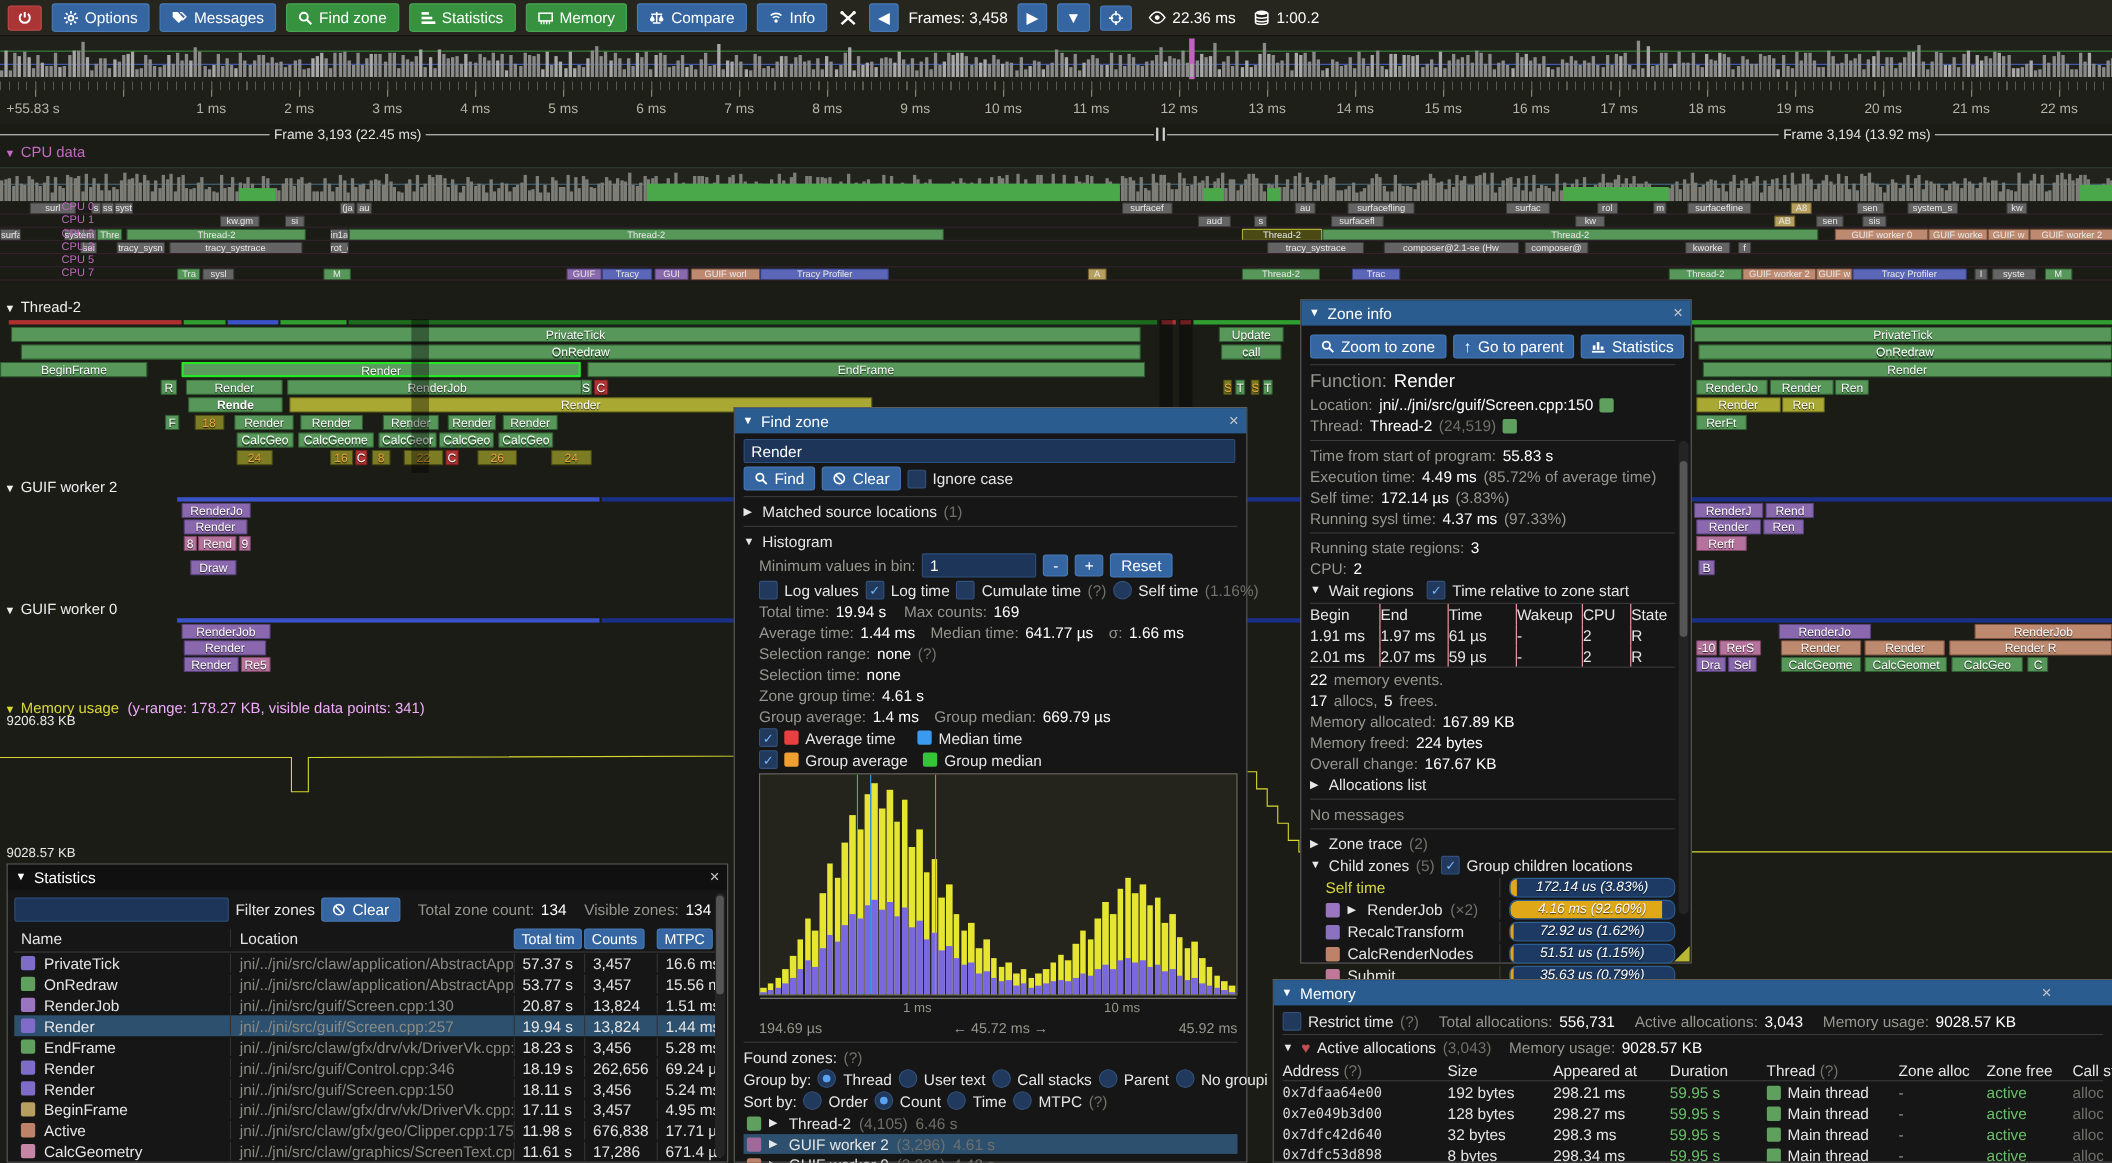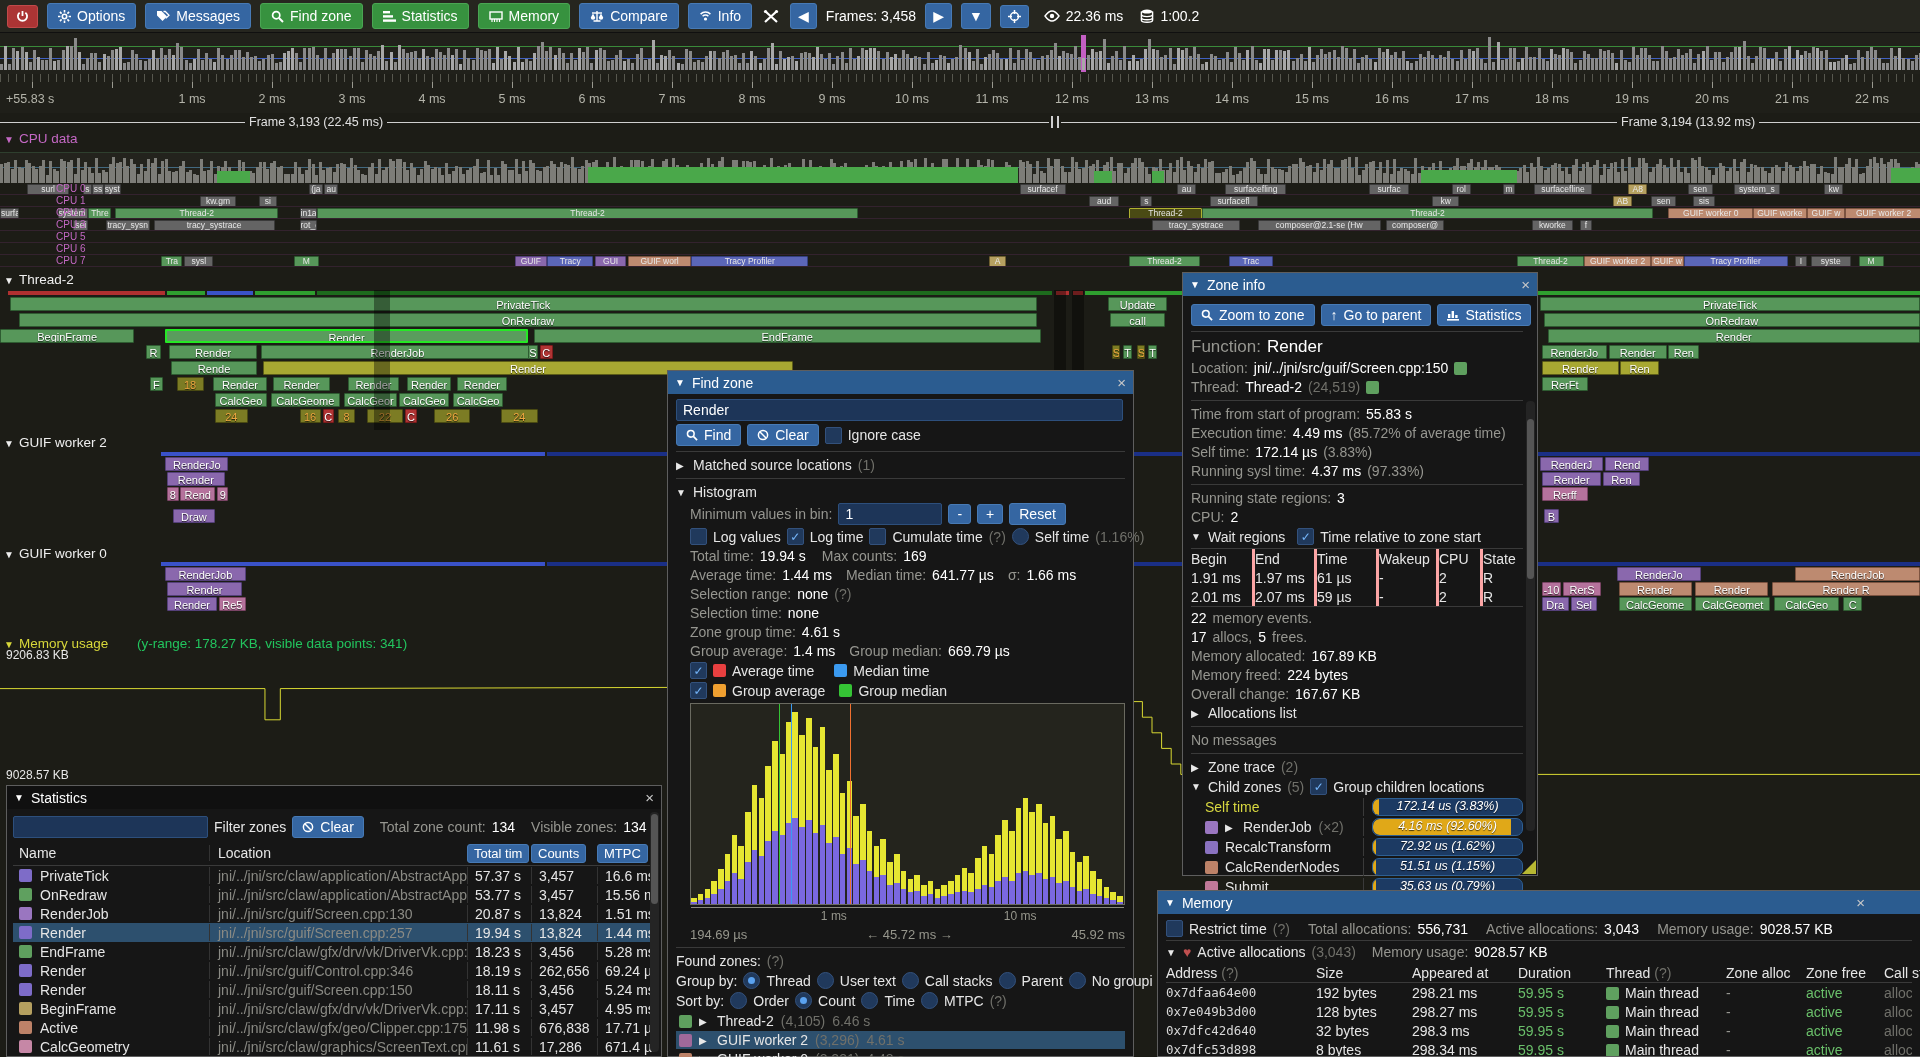--- a/index.html
+++ b/index.html
@@ -37,21 +37,21 @@
   #framesrow .ln{height:1px;background:#cfcfcf}
   #framesrow .flbl{padding:0 4px;white-space:nowrap}
   #framesrow .sep{width:2px;height:12px;background:#cfcfcf;margin:0 2px}
 
   
   .sechdr{position:absolute;left:4px;font-size:13.5px;white-space:nowrap}
   .sechdr .tri{font-size:10px;margin-right:5px}
   .hdr-cpu{color:#c468c4}
   .hdr-thread{color:#efefef}
   .hdr-mem{color:#d8d83a}
-  .hdr-mem .meta{color:#22c55e;margin-left:25px}
+  .hdr-mem .meta{color:#f0abfc;margin-left:4px}
 
   
   #cpugraph{position:absolute;left:0;top:152px;width:1920px;height:30px;background:#23231d;overflow:hidden;border-top:1px solid #2e3f2e}
   #cpugraph .bar{position:absolute;bottom:0;width:3px;background:#7d7d78}
   #cpugraph .green{position:absolute;bottom:0;background:#4aa84a}
   #cpugraph .hline{position:absolute;left:0;width:100%;height:1px;background:#4a7a9a;top:14px;opacity:.8}
 
   
   #cpurows{position:absolute;left:0;top:183px;width:1920px}
   .cpurow{position:relative;width:1920px;height:11px;border-bottom:1px solid #33222e;overflow:hidden}
@@ -124,21 +124,21 @@
   .strow .loc{color:#8a8a84;overflow:hidden;white-space:nowrap;border-left:1px solid #333;padding-left:8px;height:100%;display:flex;align-items:center}
   .strow .num{overflow:hidden;white-space:nowrap;border-left:1px solid #333;padding-left:7px;height:100%;display:flex;align-items:center}
   .sthdr{display:grid;grid-template-columns:196px 258px 64px 66px 1fr;align-items:center;height:24px;border-bottom:1px solid #3a3a3a}
   .colbtn{background:#3566a2;border:1px solid #477ab5;border-radius:3px;padding:1px 6px;color:#fff;font-size:13px;
           justify-self:start;white-space:nowrap;overflow:hidden;max-width:60px}
 
   
   #zi .wbody{font-size:14px}
   .zi-table{border-top:1px solid #3a3a3a;border-bottom:1px solid #3a3a3a;margin:2px 0}
   .zi-tr{display:grid;grid-template-columns:64px 62px 62px 60px 44px 1fr;height:19px;align-items:center}
-  .zi-tr>div{border-right:3px solid #fca5a5;padding-right:5px;overflow:hidden;white-space:nowrap;height:100%;display:flex;align-items:center}
+  .zi-tr>div{border-right:1px solid #fca5a5;padding-right:5px;overflow:hidden;white-space:nowrap;height:100%;display:flex;align-items:center}
   .zi-tr>div:last-child{border-right:none}
   .zi-tr.hd>div{color:#e6e6e6}
   .czrow{display:grid;grid-template-columns:158px 1fr;align-items:center;margin:2px 0}
   .czname{display:flex;align-items:center;gap:7px;overflow:hidden;white-space:nowrap}
   .czbar{position:relative;height:16px;background:#1c3a63;border:1px solid #2d5f93;border-radius:7px;
          margin-left:8px;overflow:hidden;font-style:italic;font-size:12.5px;text-align:center;line-height:15px;color:#fff}
   .czbar .fill{position:absolute;left:0;top:0;bottom:0;background:#e0a818;border-radius:7px 0 0 7px}
   .czbar .txt{position:relative;z-index:2;text-shadow:0 1px 1px rgba(0,0,0,.7)}
   .czcol{border-left:1px solid #3a3a3a}
   #zi-scroll{position:absolute;right:2px;top:128px;width:9px;height:430px;background:#242424;border-radius:4px}
@@ -1390,23 +1390,20 @@
       <div class="cpuchip z-gray" style="left: 60%; width: 4.5%;">tracy_systrace</div>
       <div class="cpuchip z-gray" style="left: 65.5%; width: 6.3%;">composer@2.1-se (Hw</div>
       <div class="cpuchip z-gray" style="left: 72.2%; width: 2.9%;">composer@</div>
       <div class="cpuchip z-gray" style="left: 79.8%; width: 2%;">kworke</div>
       <div class="cpuchip z-gray" style="left: 82.3%; width: 0.5%;">f</div>
     </div>
     <div class="cpurow">
       <span class="cpulbl">CPU 5</span>
     </div>
     <div class="cpurow">
-      <span class="cpulbl">CPU 6</span>
-    </div>
-    <div class="cpurow">
       <span class="cpulbl">CPU 7</span>
       <div class="cpuchip z-green" style="left: 8.4%; width: 1%;">Tra</div>
       <div class="cpuchip z-gray" style="left: 9.6%; width: 1.4%;">sysl</div>
       <div class="cpuchip z-green" style="left: 15.3%; width: 1.2%;">M</div>
       <div class="cpuchip z-purple" style="left: 26.8%; width: 1.6%;">GUIF</div>
       <div class="cpuchip z-blue" style="left: 28.5%; width: 2.3%;">Tracy</div>
       <div class="cpuchip z-purple" style="left: 31%; width: 1.5%;">GUI</div>
       <div class="cpuchip z-salmon" style="left: 32.7%; width: 3.2%;">GUIF worl</div>
       <div class="cpuchip z-blue" style="left: 36%; width: 6%;">Tracy Profiler</div>
       <div class="cpuchip z-tan" style="left: 51.5%; width: 0.8%;">A</div>
@@ -1460,21 +1457,21 @@
       <div class="chip z-red" style="left: 28.1%; width: 0.7%;">C</div>
       <div class="chip z-olive" style="left: 57.9%; width: 0.45%;">S</div>
       <div class="chip z-green" style="left: 58.5%; width: 0.45%;">T</div>
       <div class="chip z-olive" style="left: 59.2%; width: 0.45%;">S</div>
       <div class="chip z-green" style="left: 59.8%; width: 0.45%;">T</div>
       <div class="chip z-green" style="left: 80.3%; width: 3.4%;">RenderJo</div>
       <div class="chip z-green" style="left: 83.8%; width: 3%;">Render</div>
       <div class="chip z-green" style="left: 86.9%; width: 1.6%;">Ren</div>
     </div>
   <div class="lane">
-      <div class="chip z-green" style="left: 8.9%; width: 4.5%;">Rende</div>
+      <div class="chip z-green" style="left: 8.9%; width: 4.5%; font-weight: bold;">Rende</div>
       <div class="chip z-yellow" style="left: 13.7%; width: 27.6%;">Render</div>
       <div class="chip z-yellow" style="left: 80.3%; width: 4%;">Render</div>
       <div class="chip z-yellow" style="left: 84.4%; width: 2%;">Ren</div>
     </div>
     <div class="lane">
       <div class="chip z-green" style="left: 7.8%; width: 0.7%;">F</div>
       <div class="chip z-olive" style="left: 9.2%; width: 1.4%;">18</div>
       <div class="chip z-green" style="left: 11.1%; width: 2.8%;">Render</div>
       <div class="chip z-green" style="left: 14.2%; width: 3%;">Render</div>
       <div class="chip z-green" style="left: 18.1%; width: 2.7%;">Render</div>

